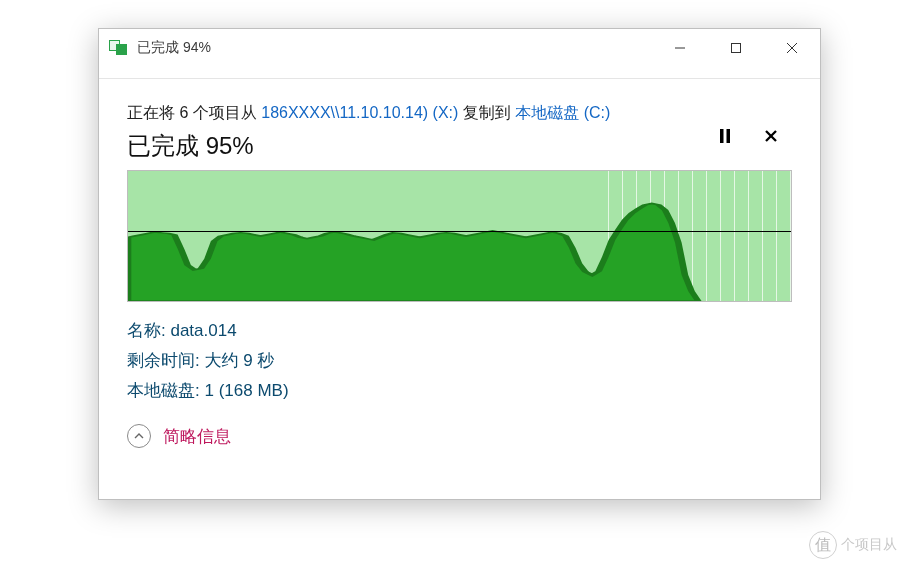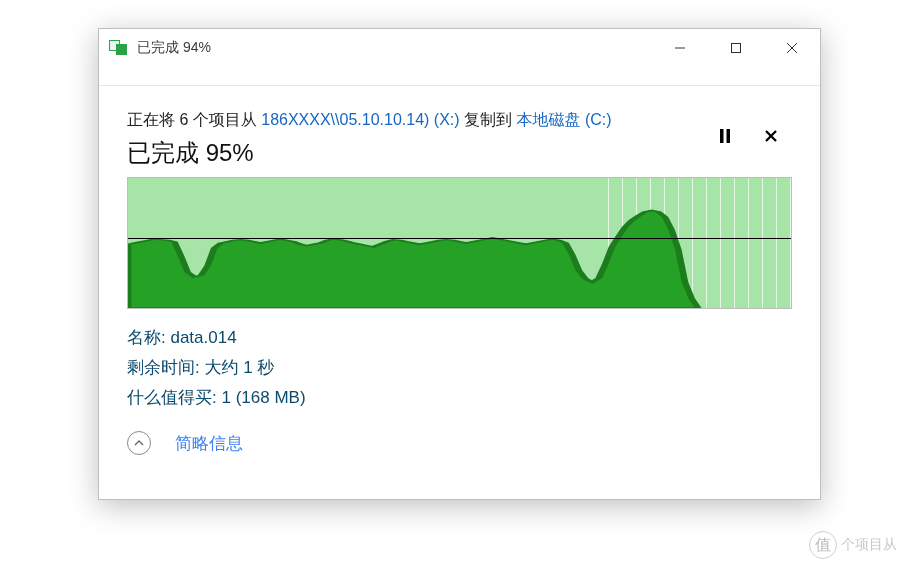--- a/index.html
+++ b/index.html
@@ -1,17 +1,17 @@
 <!DOCTYPE html>
 <html><head>
 <meta charset="utf-8">
 <style>
   html,body{margin:0;padding:0;width:913px;height:569px;background:#fff;font-family:"Segoe UI","Microsoft YaHei",Arial,sans-serif;color:#333;overflow:hidden}
   .outer{position:absolute;left:98px;top:28px;width:721px;height:470px;background:#fff;border:1px solid #bfbfbf;box-shadow:0 6px 28px rgba(0,0,0,.25)}
-  .titlebar{height:38px;border-bottom:1px solid #e5e5e5;display:flex;align-items:center;padding:0 0 18px 10px}
+  .titlebar{height:38px;border-bottom:1px solid #e5e5e5;display:flex;align-items:center;padding:0 0 11px 10px}
   .app-icon{width:20px;height:16px;position:relative;margin-right:8px}
   .app-icon .sq{position:absolute;width:9px;height:9px;border:1px solid #2aa24a;background:#e9f6ec}
   .app-icon .sq.a{left:0;top:0}
   .app-icon .sq.b{left:7px;top:4px;background:#2aa24a}
   .title{font-size:14px;color:#3c3c3c}
   .winbtns{margin-left:auto;height:100%;display:flex}
   .winbtn{width:56px;height:100%;display:flex;align-items:center;justify-content:center;color:#555}
   .winbtn svg{display:block}
   .content{padding:24px 28px 18px 28px}
   .line1{font-size:16px;color:#222;margin-bottom:6px}
@@ -21,21 +21,21 @@
   .ctrl{width:18px;height:18px;display:flex;align-items:center;justify-content:center;color:#000}
   .chart{position:relative;height:130px;border:1px solid #bdbdbd;background:#a7e4a7;overflow:hidden}
   .grid{position:absolute;right:0;top:0;bottom:0;width:100%}
   .grid .v{position:absolute;top:0;bottom:0;border-right:1px solid rgba(255,255,255,.7)}
   .axis{position:absolute;left:0;right:0;border-top:1px solid #000}
   .spd{position:absolute;right:8px;top:40px;font-size:16px;color:#000}
   .chart svg{position:absolute;left:0;top:0;width:100%;height:100%}
   .area{fill:#25a225;stroke:#1c7d1c;stroke-width:1}
   .meta{margin-top:14px;font-size:17px;line-height:30px;color:#0c4a6e}
   .annot{position:absolute;right:40px;top:330px;font-size:36px;font-weight:700;color:#d62428;letter-spacing:1px}
-  .more{display:flex;align-items:center;gap:24px;margin-top:18px;font-size:17px;color:#3b82f6}
+  .more{display:flex;align-items:center;gap:12px;margin-top:18px;font-size:17px;color:#be185d}
   .circ{width:22px;height:22px;border:1px solid #8a8a8a;border-radius:50%;display:flex;align-items:center;justify-content:center}
   .wm{position:absolute;right:16px;bottom:10px;display:flex;align-items:center;gap:4px;color:#c8c8c8;font-size:14px}
   .wm .logo{width:26px;height:26px;border-radius:50%;border:1px solid #d0d0d0;display:flex;align-items:center;justify-content:center;font-size:16px;color:#bbb}
 </style>
 </head>
 <body>
 
 <div class="outer">
   <div class="titlebar">
     <div class="app-icon">
@@ -58,21 +58,21 @@
         <svg width="12" height="12">
             <line x1="1" y1="1" x2="11" y2="11" stroke="#333" stroke-width="1"></line>
             <line x1="11" y1="1" x2="1" y2="11" stroke="#333" stroke-width="1"></line>
           </svg>
       </div>
     </div>
   </div>
 
   <div class="content">
     <div class="line1 l1txt">
-      <span>正在将 6 个项目从 </span><span class="link">186XXXX\\05.10.10.14) (X:)</span><span> 复制到 </span><span class="link">本地磁盘 (C:)</span>
+      <span>正在将 6 个项目从 </span><span class="link">186XXXX\\11.10.10.14) (X:)</span><span> 复制到 </span><span class="link">本地磁盘 (C:)</span>
     </div>
     <div class="percent">已完成 95%</div>
 
     <div class="rowctrl">
       <div class="ctrl">
         <svg width="12" height="14">
             <rect x="1" y="0" width="3.5" height="14" fill="#000"></rect>
             <rect x="7.5" y="0" width="3.5" height="14" fill="#000"></rect>
           </svg>
       </div>
@@ -102,22 +102,22 @@
           <div class="v" style="right: 182px;"></div>
         </div>
       <svg id="chartsvg" viewBox="0 0 100 100" preserveAspectRatio="none">
           <path d="M0,100 L0.00,51.00 L1.00,50.00 L2.00,49.00 L3.00,48.00 L4.00,47.00 L5.00,47.50 L6.00,48.00 L7.00,49.00 L8.00,60.00 L9.00,72.50 L10.00,76.00 L11.00,75.00 L12.00,67.50 L13.00,54.00 L14.00,50.00 L15.00,49.00 L16.00,48.00 L17.00,47.50 L18.00,48.00 L19.00,49.00 L20.00,50.00 L21.00,49.00 L22.00,48.00 L23.00,47.00 L24.00,48.00 L25.00,49.00 L26.00,51.00 L27.00,52.00 L28.00,51.00 L29.00,50.00 L30.00,48.00 L31.00,47.00 L32.00,47.50 L33.00,48.50 L34.00,50.00 L35.00,51.00 L36.00,52.00 L37.00,53.00 L38.00,51.00 L39.00,49.00 L40.00,47.50 L41.00,48.00 L42.00,49.00 L43.00,50.00 L44.00,51.00 L45.00,50.00 L46.00,49.00 L47.00,48.00 L48.00,47.50 L49.00,48.00 L50.00,49.00 L51.00,50.00 L52.00,49.00 L53.00,48.00 L54.00,47.00 L55.00,46.00 L56.00,47.00 L57.00,48.00 L58.00,49.00 L59.00,50.00 L60.00,51.00 L61.00,50.00 L62.00,49.00 L63.00,48.00 L64.00,47.00 L65.00,48.00 L66.00,50.00 L67.00,59.00 L68.00,71.00 L69.00,77.50 L70.00,80.00 L71.00,77.00 L72.00,66.00 L73.00,53.00 L74.00,45.00 L75.00,37.50 L76.00,32.50 L77.00,29.00 L78.00,26.00 L79.00,25.00 L80.00,26.00 L81.00,30.00 L82.00,40.00 L83.00,55.00 L84.00,80.00 L85.00,92.50 L86.00,100.00 L86.00,100 Z" class="area"></path>
         </svg>
       <div class="axis" id="axis" style="top: 60.45px;"></div>
     </div>
 
     <div class="meta">
       <div><span>名称: </span><span>data.014</span></div>
-      <div><span>剩余时间: </span><span>大约 1 秒</span></div>
-      <div><span>什么值得买: </span><span>1 (168 MB)</span></div>
+      <div><span>剩余时间: </span><span>大约 9 秒</span></div>
+      <div><span>本地磁盘: </span><span>1 (168 MB)</span></div>
     </div>
 
     <div class="more">
       <span class="circ">
         <svg width="10" height="8">
             <polyline points="1,6 5,2 9,6" fill="none" stroke="#666" stroke-width="1.4"></polyline>
           </svg>
       </span>
       <span>简略信息</span>
     </div>

